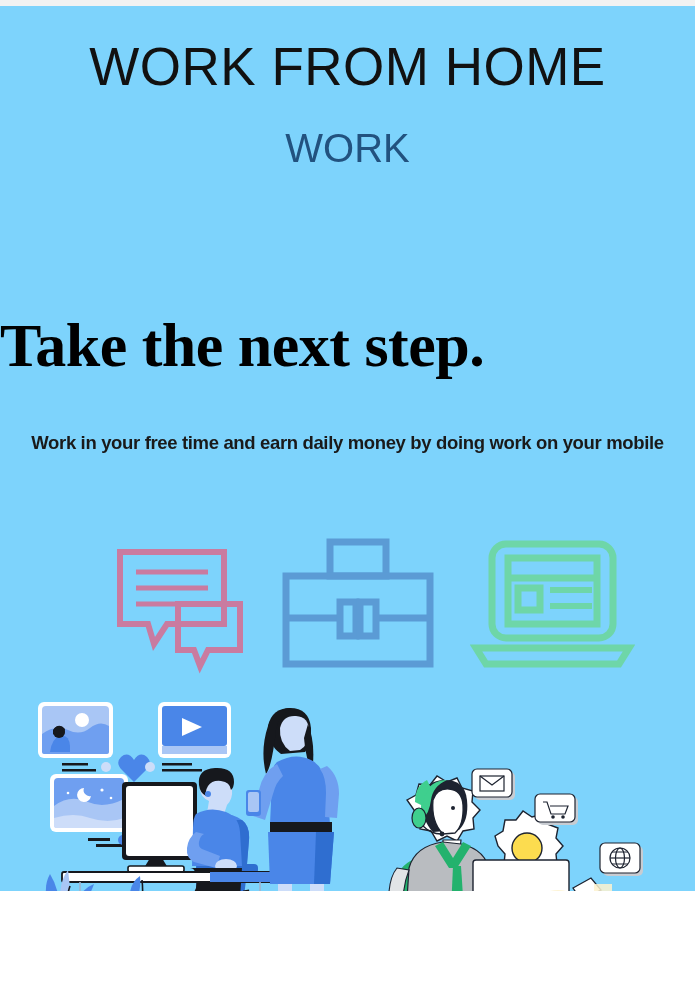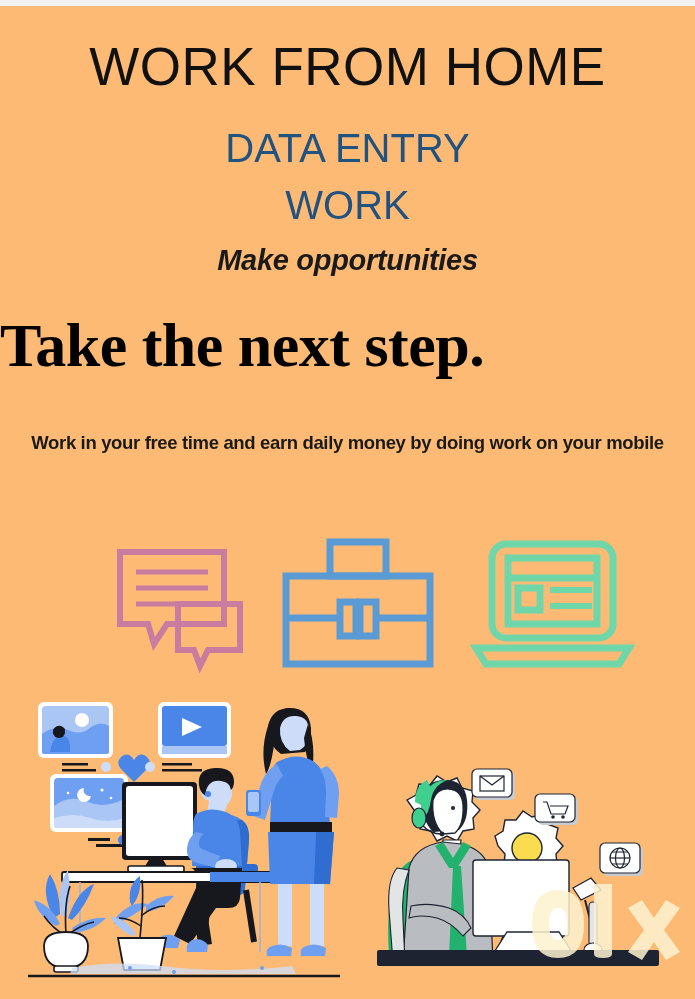--- a/index.html
+++ b/index.html
@@ -6,23 +6,23 @@
     margin: 0;
     padding: 0;
     background: #ffffff;
   }
   body {
     font-family: "Liberation Sans", sans-serif;
   }
   #poster {
     position: relative;
     width: 695px;
-    height: 999px;
+    height: 891px;
     overflow: hidden;
-    background: #fdba74;
+    background: #7dd3fc;
     text-decoration: underline;
   }
   .top-strip {
     position: absolute;
     top: 0; left: 0;
     width: 695px;
     height: 6px;
     background: #f2f2f2;
   }
   
@@ -112,25 +112,23 @@
 </head>
 <body>
 
 <div id="poster">
 
   <div class="top-strip"></div>
 
   <div class="title-main">WORK FROM HOME</div>
 
   <div class="title-sub">
-    <div>DATA ENTRY</div>
     <div>WORK</div>
   </div>
 
-  <div class="tagline">Make opportunities</div>
 
   <div class="headline">Take the next step.</div>
 
   <div class="body-copy">Work in your free time and earn daily money by doing work on your mobile</div>
 
   <div class="icon-row">
 
     <div class="icon-slot" id="slot-chat">
       <svg viewBox="0 0 135 145" width="135" height="145">
         <g fill="none" stroke="#c97ba0" stroke-width="6" stroke-linejoin="miter">

